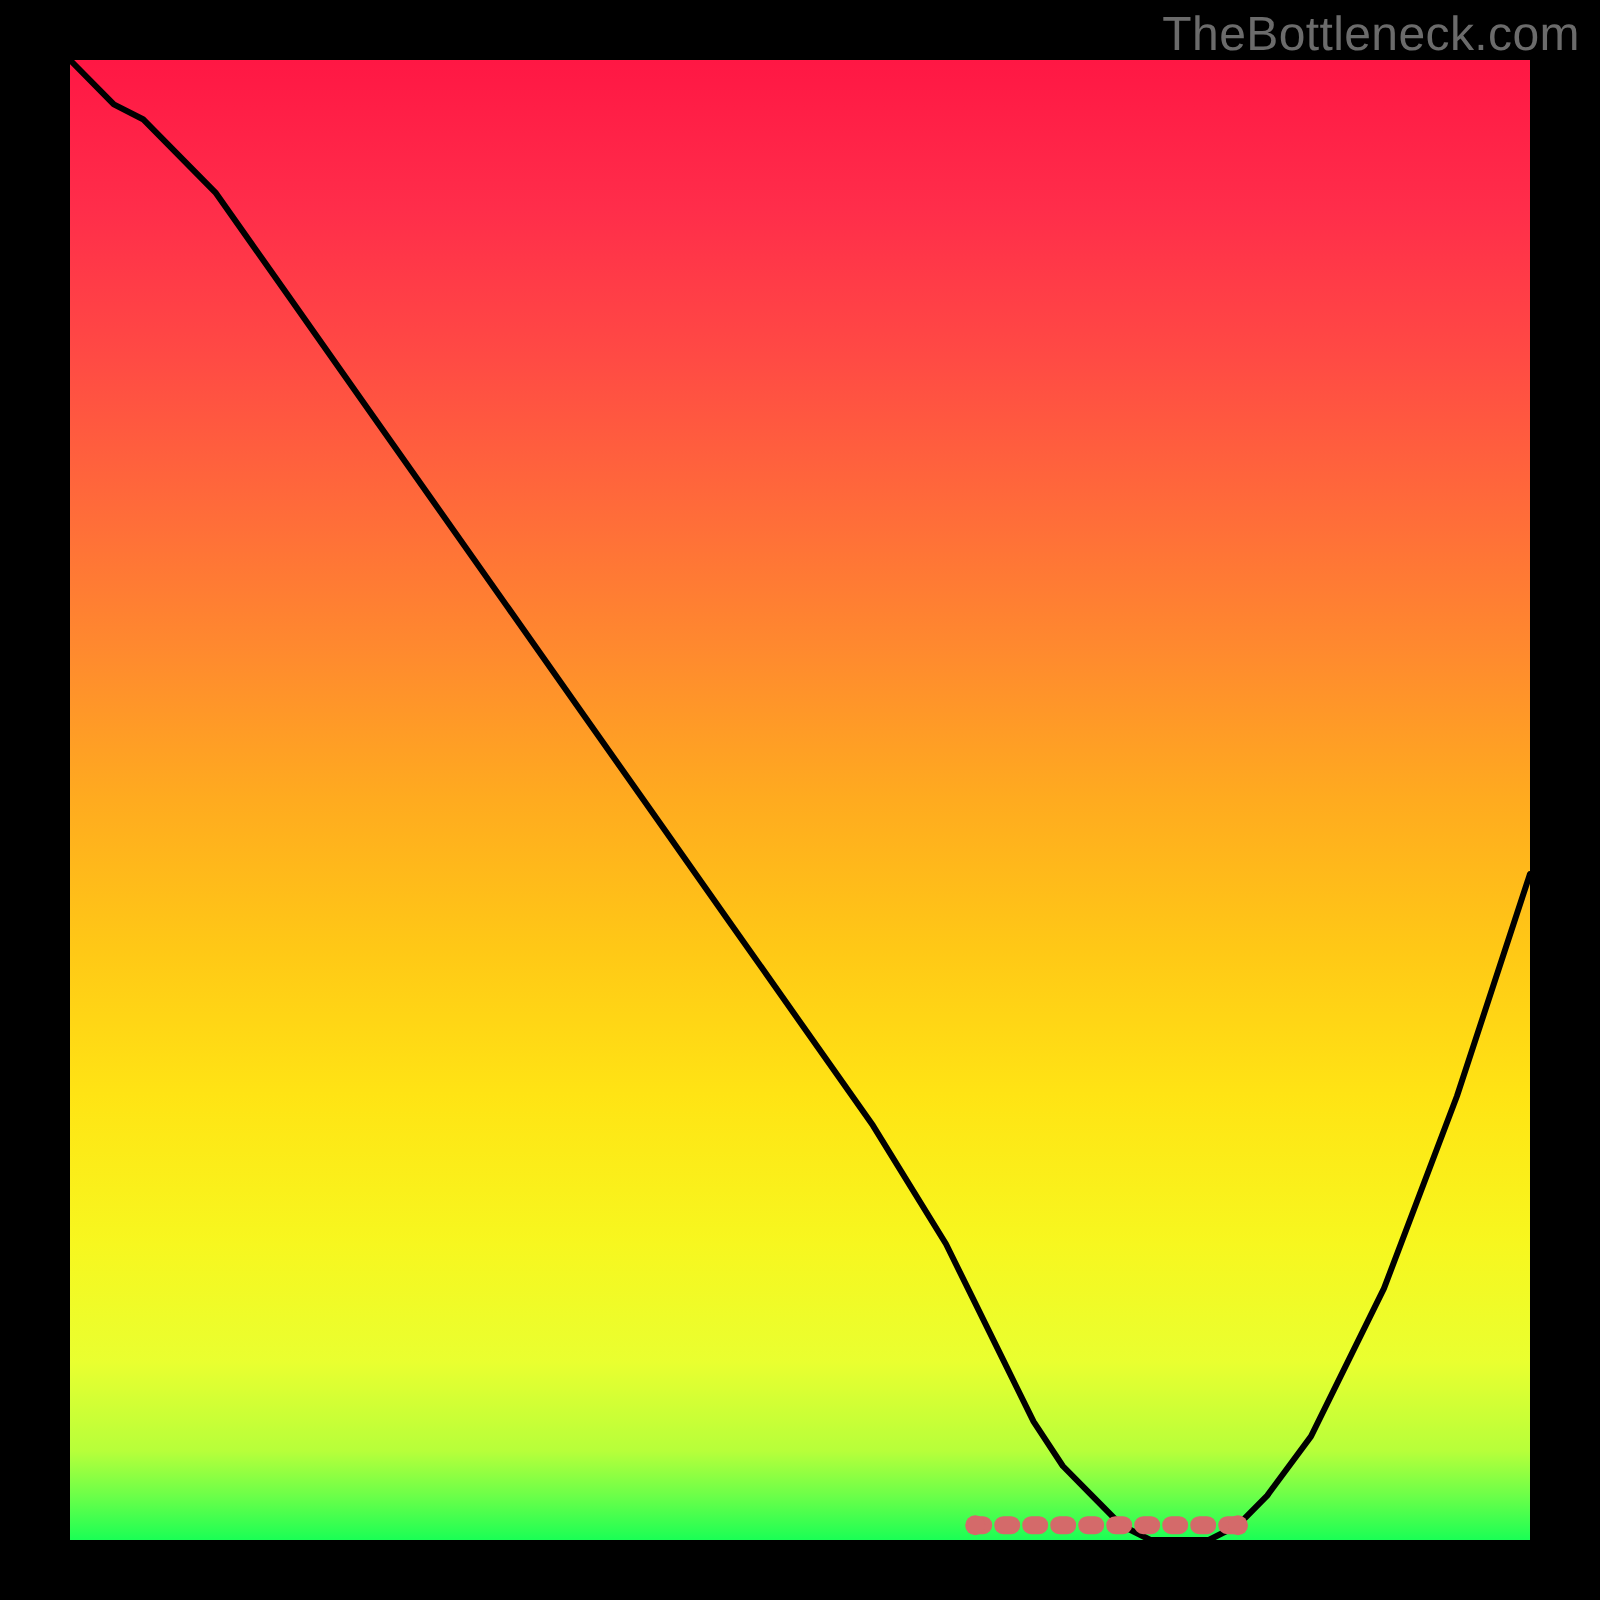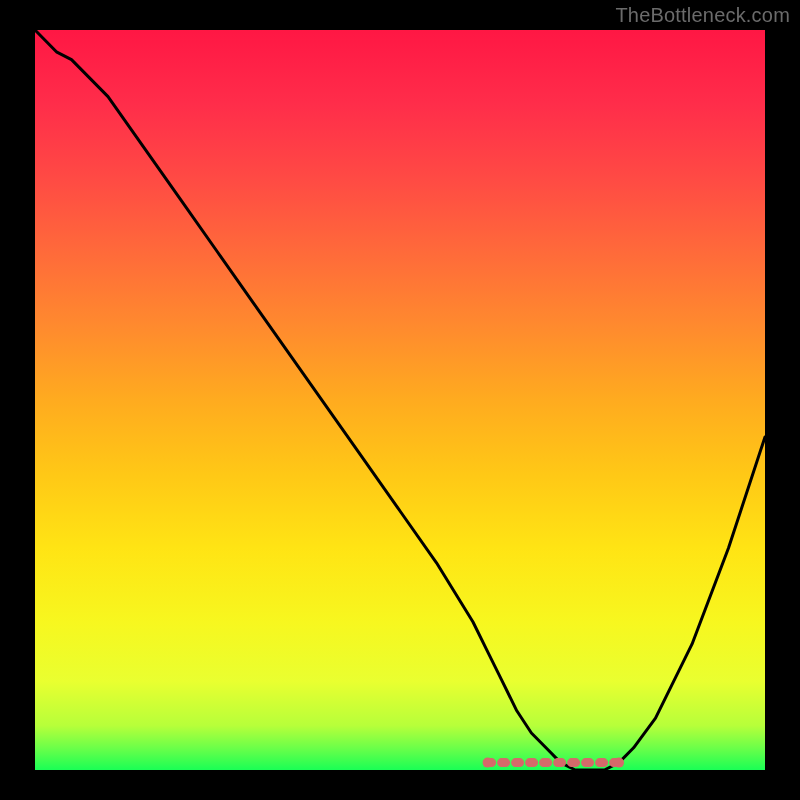--- a/index.html
+++ b/index.html
@@ -15,21 +15,21 @@
     position: relative;
     width: 800px;
     height: 800px;
     background: #000;
   }
   .watermark {
     position: absolute;
     top: 4px;
     right: 10px;
     color: #6b6b6b;
-    font-size: 20px;
+    font-size: 24px;
     font-weight: 500;
     letter-spacing: 0.2px;
     z-index: 5;
   }
   svg {
     position: absolute;
     top: 0;
     left: 0;
   }
 </style>

